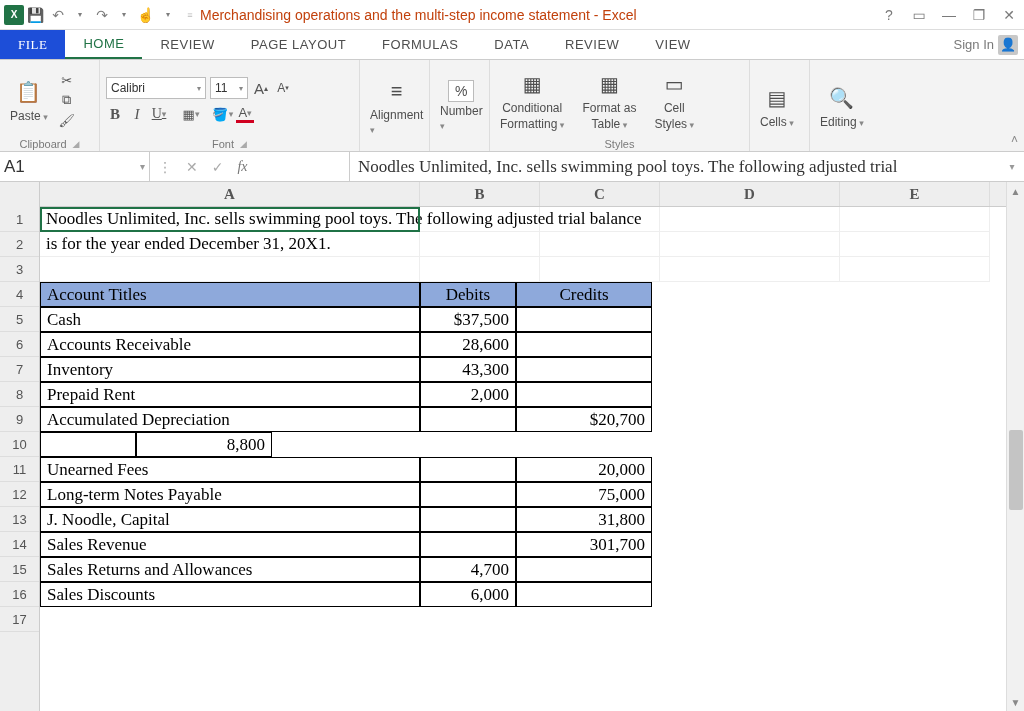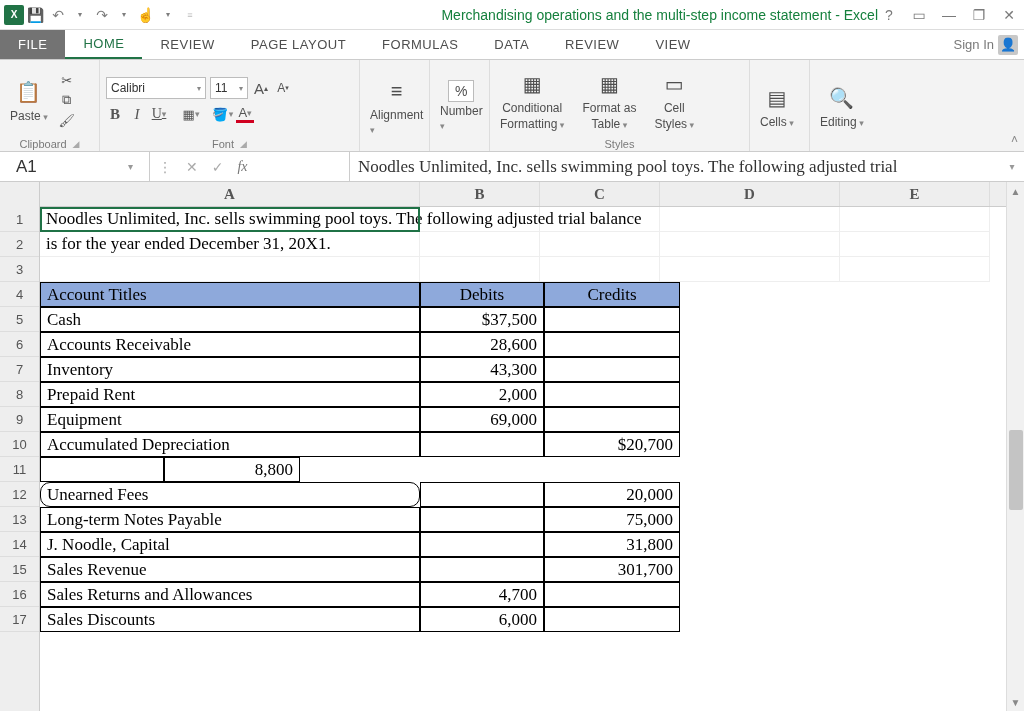--- a/index.html
+++ b/index.html
@@ -3,28 +3,28 @@
 <meta charset="utf-8">
 <style>
 * { margin: 0; padding: 0; box-sizing: border-box; font-family: "Segoe UI", Tahoma, sans-serif; }
 body { background: #fff; width: 1024px; height: 711px; overflow: hidden; user-select: none; font-size: 13px; color: #444; }
 
 
 .titlebar { height: 30px; background: #fff; display: flex; align-items: center; padding: 0 4px; border-bottom: 1px solid #ddd; }
 .titlebar .left { display: flex; align-items: center; gap: 2px; }
 .qat-icon { width: 20px; height: 20px; display: inline-flex; align-items: center; justify-content: center; color: #7e7e7e; font-size: 14px;}
 .excel-icon { width: 20px; height: 20px; background: #217346; color: #fff; font-weight: bold; font-size: 10px; display: flex; align-items: center; justify-content: center; border-radius: 2px;}
-.title-text { flex: 1; text-align: right; color: #15803d; font-size: 14px;}
+.title-text { flex: 1; text-align: left; color: #c2410c; font-size: 14px;}
 .titlebar .right { display: flex; gap: 8px; align-items: center; color: #7a7a7a;}
 .win-btn { width: 22px; height: 22px; display: flex; align-items: center; justify-content: center; font-size: 14px; }
 
 
 .tabs { height: 30px; display: flex; align-items: stretch; border-bottom: 1px solid #ccc; background: #fff;}
 .tab { padding: 0 18px; display: flex; align-items: center; font-size: 13px; letter-spacing: .5px; color: #4e4e4e; }
-.tab.file { background: #737373; color: #fff; font-size: 13px; padding: 0 18px;}
+.tab.file { background: #1d4ed8; color: #fff; font-size: 13px; padding: 0 18px; font-family: Liberation Serif, serif;}
 .tab.active { color: #217346; border-bottom: 2px solid #217346; font-weight: 500;}
 .signin { margin-left: auto; padding: 0 6px; display: flex; align-items: center; font-size: 13px; color: #7a7a7a; gap: 4px;}
 .profile-icon { width: 20px; height: 20px; background: #c8c8c8; border-radius: 2px; display:flex; align-items:center; justify-content:center; color:#fff; font-size:13px}
 
 
 .ribbon { height: 92px; background: #f3f3f3; border-bottom: 1px solid #ccc; display: flex; position: relative;}
 .group { border-right: 1px solid #ddd; padding: 2px 6px 0 6px; display: flex; flex-direction: column; }
 .group-body { flex:1; display:flex; align-items: center; gap: 6px; }
 .group-label { text-align: center; font-size: 11px; color: #7a7a7a; padding-bottom: 1px; display:flex; justify-content:center; align-items:center; gap:6px;}
 .group-label .launcher { font-size:9px; color:#aaa;}
@@ -37,21 +37,21 @@
 .mini { width:18px; height:18px; display:inline-flex; align-items:center; justify-content:center; font-size:13px; color:#555;}
 .bold { font-weight:bold; font-family: 'Times New Roman', serif; font-size:15px;}
 .italic { font-style:italic; font-family: 'Times New Roman', serif; font-size:15px;}
 .underline { text-decoration: underline; font-family: 'Times New Roman', serif; font-size:14px;}
 .stack { display:flex; flex-direction:column; gap:2px;}
 .row { display:flex; align-items:center; gap:4px;}
 .collapse-caret { position:absolute; right:6px; bottom:4px; color:#888; font-size:12px;}
 
 
 .formulabar { height: 30px; border-bottom: 1px solid #ccc; display:flex; align-items:stretch;}
-.namebox { width: 150px; border-right:1px solid #ccc; display:flex; align-items:center; padding:0 16px; background:#fff; font-family: 'Times New Roman', serif; font-size:17px; color:#333; justify-content:space-between;}
+.namebox { width: 150px; border-right:1px solid #ccc; display:flex; align-items:center; padding:0 4px; background:#fff; font-family: 'Times New Roman', serif; font-size:17px; color:#333; justify-content:space-between;}
 .namebox .dd { color:#999; font-size:10px;}
 .fx-controls { width: 200px; display:flex; align-items:center; border-right:1px solid #ccc; padding: 0 8px; gap:14px; background:#fff;}
 .fx-controls span { color:#aaa; font-size:14px;}
 .fx-controls .fx { font-style:italic; color:#777; font-family:serif;}
 .formula-text { flex:1; display:flex; align-items:center; padding: 0 8px; font-family: 'Times New Roman', serif; font-size:17px; color:#333; background:#fff;}
 .formula-dd { width:24px; display:flex; align-items:center; justify-content:center; color:#999; font-size:10px;}
 
 
 .sheet { position: relative; height: calc(711px - 30px - 30px - 92px - 30px); display:flex;}
 .rowhdrs { width: 40px; background: #eee; border-right:1px solid #ccc; padding-top: 25px;}
@@ -63,21 +63,21 @@
 .rows { }
 .gridrow { display:flex; height:25px; }
 .cell { border-right:1px solid #eee; border-bottom:1px solid #eee; display:flex; align-items:center; padding: 0 6px; font-family:'Times New Roman', serif; font-size:17px; color:#000;}
 .overflow { overflow:visible; white-space:nowrap; z-index:0;}
 .selected { outline: 2px solid #1f7246; outline-offset:-2px; }
 
 
 .tbl { position:absolute; left: 40px;  }
 .tbl-header-row .tcell { background: #8ea9db; border:1px solid #000; font-weight:normal; color:#000; text-align:center;}
 .tcell { border:1px solid #000; height:25px; display:flex; align-items:center; padding: 0 6px; font-family:'Times New Roman',serif; font-size:17px; color:#000; background:#fff;}
-.tA { width:380px;} .tB{width:124px; justify-content:flex-end;} .tC{width:136px; justify-content:flex-end;}
+.tA { width:380px;} .tB{width:96px; justify-content:flex-end;} .tC{width:136px; justify-content:flex-end;}
 .tbl-header-row .tB, .tbl-header-row .tC { justify-content:center; }
 
 
 .vscroll { width: 18px; background:#f1f1f1; border-left:1px solid #ddd; display:flex; flex-direction:column; align-items:center;}
 .vscroll .arrow { height:18px; width:100%; display:flex; align-items:center; justify-content:center; color:#888; font-size:10px;}
 .vscroll .thumb { width:14px; height:80px; background:#c4c4c4; border-radius:2px; margin-top:230px;}
 </style>
 </head>
 <body>
 
@@ -325,35 +325,30 @@
             <div class="tcell tA" style="justify-content: flex-start;">Inventory</div>
             <div class="tcell tB">43,300</div>
             <div class="tcell tC"></div>
           </div>
           <div class="gridrow">
             <div class="tcell tA" style="justify-content: flex-start;">Prepaid Rent</div>
             <div class="tcell tB">2,000</div>
             <div class="tcell tC"></div>
           </div>
           <div class="gridrow">
-            <div class="tcell tA" style="justify-content: flex-start;">Equipment</div>
-            <div class="tcell tB">69,000</div>
-            <div class="tcell tC"></div>
-          </div>
-          <div class="gridrow">
             <div class="tcell tA" style="justify-content: flex-start;">Accumulated Depreciation</div>
             <div class="tcell tB"></div>
             <div class="tcell tC">$20,700</div>
           </div>
           <div class="gridrow">
             <div class="tcell tB"></div>
             <div class="tcell tC">8,800</div>
           </div>
           <div class="gridrow">
-            <div class="tcell tA" style="justify-content: flex-start; border-radius: 10px;">Unearned Fees</div>
+            <div class="tcell tA" style="justify-content: flex-start;">Unearned Fees</div>
             <div class="tcell tB"></div>
             <div class="tcell tC">20,000</div>
           </div>
           <div class="gridrow">
             <div class="tcell tA" style="justify-content: flex-start;">Long-term Notes Payable</div>
             <div class="tcell tB"></div>
             <div class="tcell tC">75,000</div>
           </div>
           <div class="gridrow">
             <div class="tcell tA" style="justify-content: flex-start;">J. Noodle, Capital</div>

